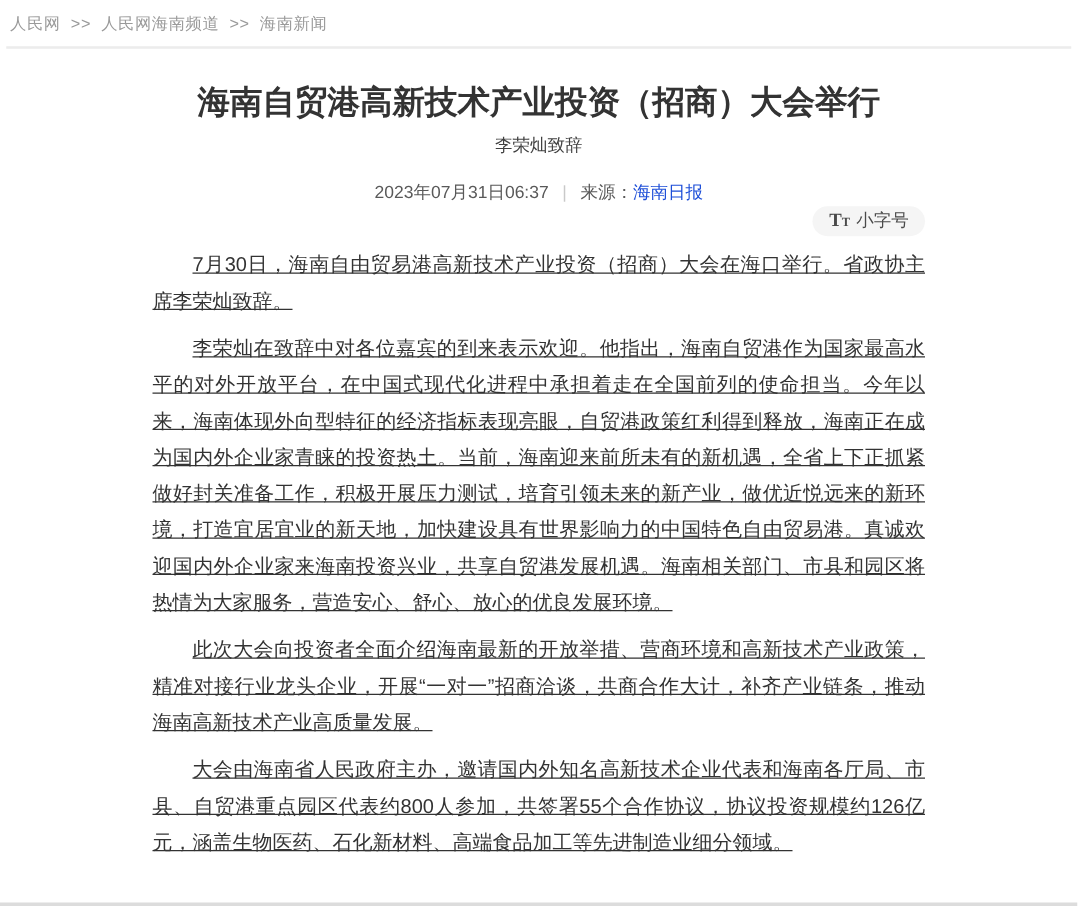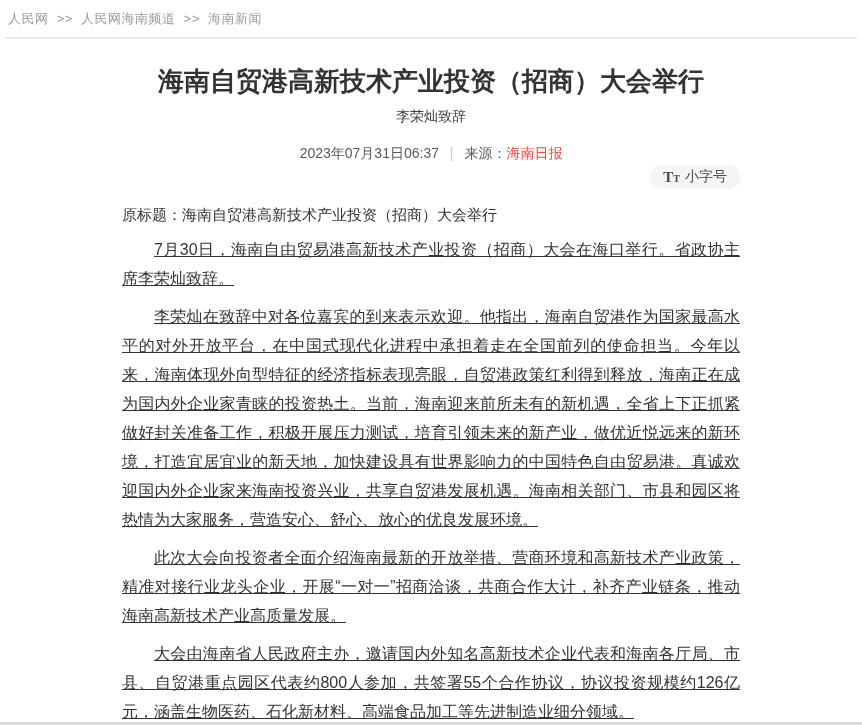--- a/index.html
+++ b/index.html
@@ -53,21 +53,21 @@
     font-size: 14px;
     color: #404040;
   }
   .meta {
     margin-top: 19px;
     text-align: center;
     font-size: 14px;
     color: #595959;
   }
   .meta .meta-sep { margin: 0 7px; color: #c9c9c9; }
-  .meta a.source-link { color: #ef4444; text-decoration: none; cursor: pointer; }
+  .meta a.source-link { color: #1d4ed8; text-decoration: none; cursor: pointer; }
   .toolbar {
     margin-top: 2px;
     display: flex;
     justify-content: flex-end;
   }
   .font-size-btn {
     display: inline-flex;
     align-items: center;
     gap: 5px;
     height: 24px;
@@ -127,23 +127,20 @@
       <span>来源：</span><a class="source-link">海南日报</a>
     </div>
 
     <div class="toolbar">
       <button class="font-size-btn">
         <span class="t-icon"><span class="t-big">T</span><span class="t-small">T</span></span>
         <span class="t-label">小字号</span>
       </button>
     </div>
 
-    <div class="original-title">
-      <span>原标题：</span><span>海南自贸港高新技术产业投资（招商）大会举行</span>
-    </div>
 
     <p class="para">7月30日，海南自由贸易港高新技术产业投资（招商）大会在海口举行。省政协主席李荣灿致辞。</p>
     <p class="para">李荣灿在致辞中对各位嘉宾的到来表示欢迎。他指出，海南自贸港作为国家最高水平的对外开放平台，在中国式现代化进程中承担着走在全国前列的使命担当。今年以来，海南体现外向型特征的经济指标表现亮眼，自贸港政策红利得到释放，海南正在成为国内外企业家青睐的投资热土。当前，海南迎来前所未有的新机遇，全省上下正抓紧做好封关准备工作，积极开展压力测试，培育引领未来的新产业，做优近悦远来的新环境，打造宜居宜业的新天地，加快建设具有世界影响力的中国特色自由贸易港。真诚欢迎国内外企业家来海南投资兴业，共享自贸港发展机遇。海南相关部门、市县和园区将热情为大家服务，营造安心、舒心、放心的优良发展环境。</p>
     <p class="para">此次大会向投资者全面介绍海南最新的开放举措、营商环境和高新技术产业政策，精准对接行业龙头企业，开展“一对一”招商洽谈，共商合作大计，补齐产业链条，推动海南高新技术产业高质量发展。</p>
     <p class="para">大会由海南省人民政府主办，邀请国内外知名高新技术企业代表和海南各厅局、市县、自贸港重点园区代表约800人参加，共签署55个合作协议，协议投资规模约126亿元，涵盖生物医药、石化新材料、高端食品加工等先进制造业细分领域。</p>
 
   </div>
 </div>
 
 </body></html>

